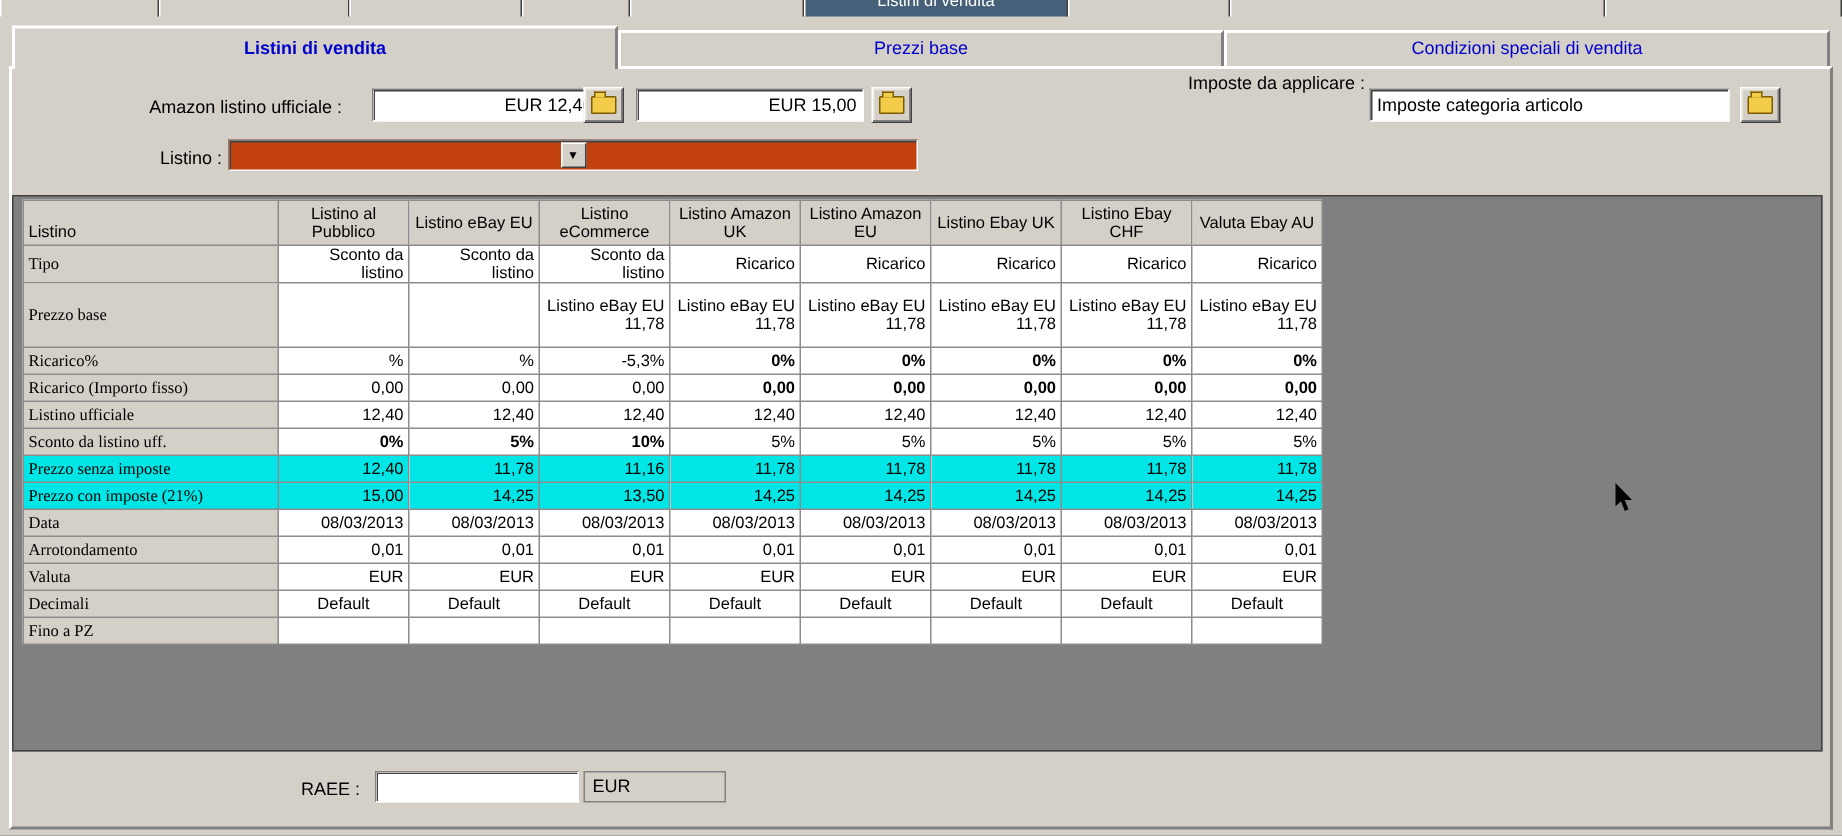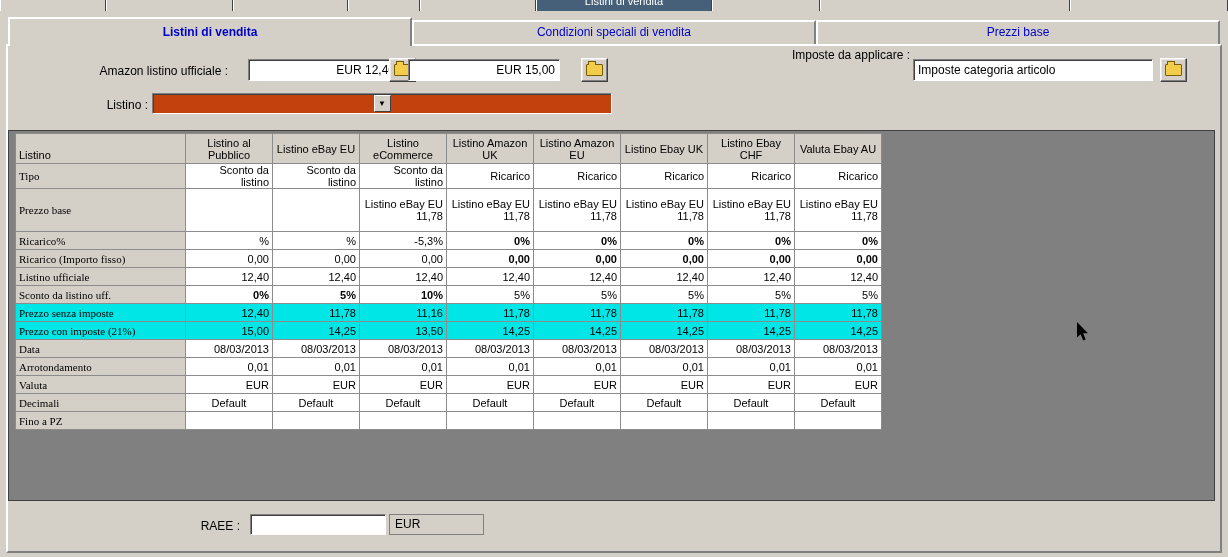--- a/index.html
+++ b/index.html
@@ -121,35 +121,35 @@
   <div class="tt" style="width:108px"></div>
   <div class="tt" style="width:250px"></div>
   <div class="tt" style="width:158px"></div>
 </div>
 
 <div class="subtabs">
   <div class="stab active">
     <span>Listini di vendita</span>
   </div>
   <div class="stab">
-    <span>Condizioni speciali di vendita</span>
+    <span>Prezzi base</span>
   </div>
   <div class="stab">
-    <span>Prezzi base</span>
+    <span>Condizioni speciali di vendita</span>
   </div>
 </div>
 
 <div class="panel"></div>
 
 <label class="lbl" style="left:40px;top:64px;width:188px">Amazon listino ufficiale :</label>
 <input class="txt num" style="left: 248px; top: 59px; width: 152px;" value="EUR 12,40">
 <button class="fbtn" style="left:389px;top:58px">
   <span class="folder"></span>
 </button>
-<input class="txt num" style="left: 408px; top: 59px; width: 152px;" value="EUR 15,00">
+<input class="txt num" style="left: 424px; top: 59px; width: 152px;" value="EUR 15,00">
 <button class="fbtn" style="left:581px;top:58px">
   <span class="folder"></span>
 </button>
 
 <label class="lbl" style="left:700px;top:48px;width:210px">Imposte da applicare :</label>
 <input class="txt" style="left: 913px; top: 59px; width: 240px;" value="Imposte categoria articolo">
 <button class="fbtn" style="left:1160px;top:58px">
   <span class="folder"></span>
 </button>
 

